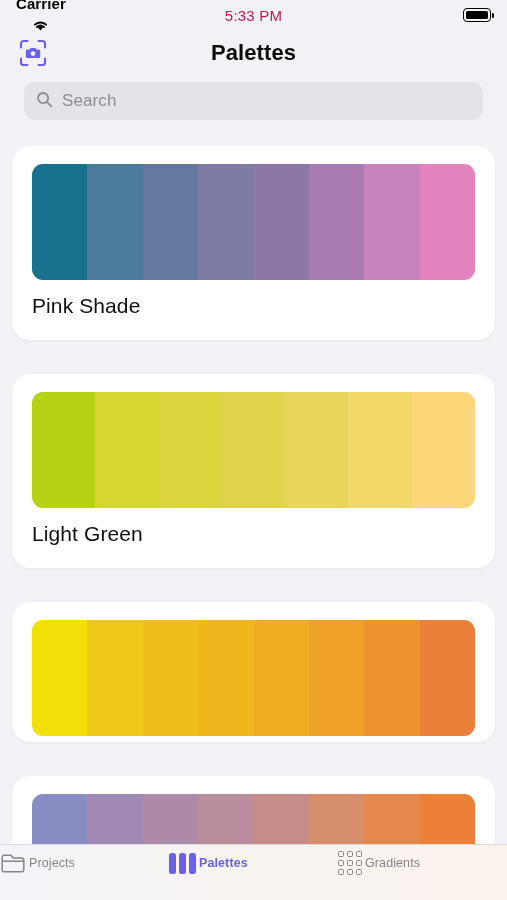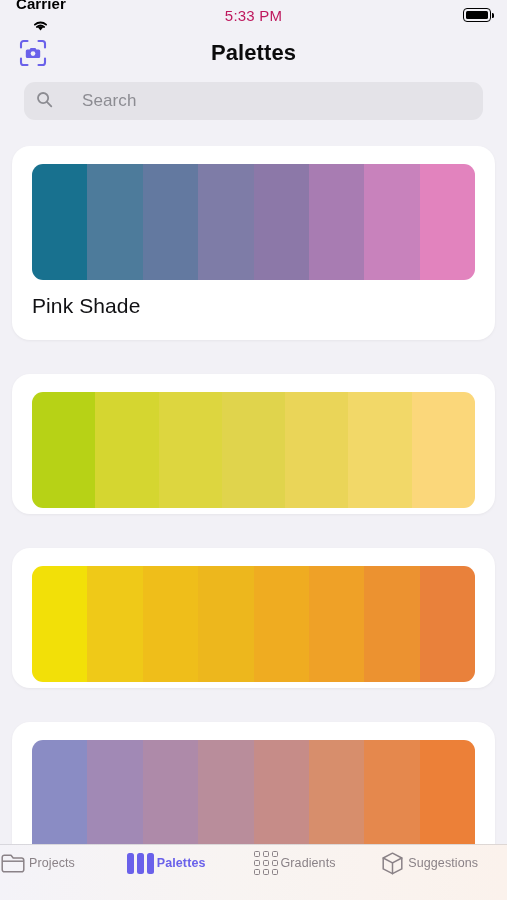--- a/index.html
+++ b/index.html
@@ -37,21 +37,21 @@
     font-size:22px; font-weight:700; color:#0B0B0C; letter-spacing:.1px;
   }
   .scan-btn { position:relative; z-index:2; width:30px; height:30px; display:block; cursor:pointer; }
 
   
   .search-wrap { padding:6px 24px 14px; flex-shrink:0; }
   .search-field {
     height:38px; background:#E4E3E8; border-radius:11px;
     display:flex; align-items:center; gap:9px; padding:0 12px; cursor:text;
   }
-  .search-placeholder { font-size:17px; color:#8C8C92; letter-spacing:.1px;margin-left:20px; }
+  .search-placeholder { font-size:17px; color:#8C8C92; letter-spacing:.1px; }
 
   
   .list {
     position:absolute; left:0; right:0; top:146px; bottom:56px;
     overflow:hidden; padding:0 12px;
   }
   .card {
     background:#fff; border-radius:18px; padding:18px 20px 6px;
     margin-bottom:34px; cursor:pointer;
     box-shadow:0 1px 3px rgba(0,0,0,.05);
@@ -162,20 +162,21 @@
       <div class="card">
         <div class="swatch-strip">
           <div class="swatch" style="background: rgb(183, 210, 22);"></div>
           <div class="swatch" style="background: rgb(213, 214, 48);"></div>
           <div class="swatch" style="background: rgb(221, 214, 63);"></div>
           <div class="swatch" style="background: rgb(224, 212, 76);"></div>
           <div class="swatch" style="background: rgb(234, 213, 88);"></div>
           <div class="swatch" style="background: rgb(242, 216, 104);"></div>
           <div class="swatch" style="background: rgb(251, 215, 122);"></div>
         </div>
+        <div class="card-title">Light Green</div>
       </div>
       <div class="card">
         <div class="swatch-strip">
           <div class="swatch" style="background: rgb(242, 224, 8);"></div>
           <div class="swatch" style="background: rgb(239, 201, 24);"></div>
           <div class="swatch" style="background: rgb(239, 190, 26);"></div>
           <div class="swatch" style="background: rgb(237, 183, 29);"></div>
           <div class="swatch" style="background: rgb(239, 172, 33);"></div>
           <div class="swatch" style="background: rgb(239, 161, 39);"></div>
           <div class="swatch" style="background: rgb(236, 146, 48);"></div>
@@ -229,28 +230,16 @@
             <i></i>
             <i></i>
             <i></i>
             <i></i>
             <i></i>
           </span>
       </span>
       <span class="tab-label">Gradients</span>
     </div>
 
-    <div class="tab">
-      <span class="tab-ico">
-        <svg width="25" height="25" viewBox="0 0 25 25">
-          <g stroke="#8A8287" stroke-width="1.5" fill="none" stroke-linejoin="round" stroke-linecap="round">
-            <path d="M12.5 2.2 L21.8 7.0 V17.9 L12.5 22.7 L3.2 17.9 V7.0 Z"></path>
-            <path d="M3.2 7.0 L12.5 11.9 L21.8 7.0"></path>
-            <path d="M12.5 11.9 V22.7"></path>
-          </g>
-        </svg>
-      </span>
-      <span class="tab-label">Suggestions</span>
-    </div>
 
 
   </div>
 </div>
 
 </body></html>

